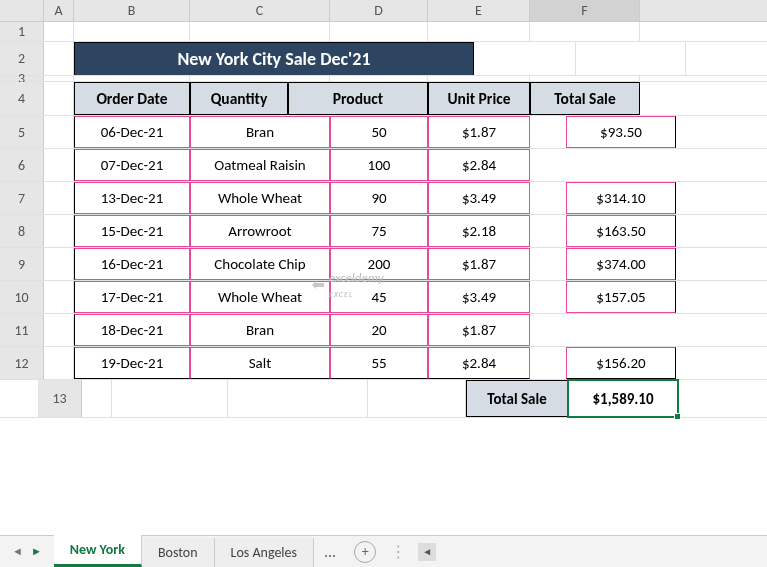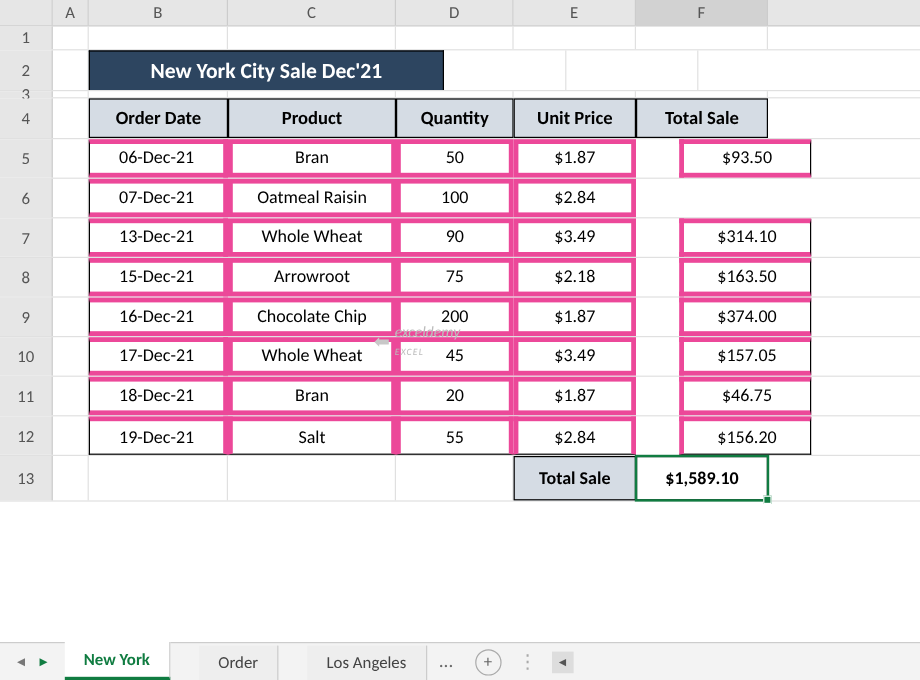--- a/index.html
+++ b/index.html
@@ -21,42 +21,42 @@
 .cC { width: 140px; }
 .cD { width: 98px; }
 .cE { width: 102px; }
 .cF { width: 110px; }
 
 .r1 { height: 20px; }
 .r2 { height: 34px; }
 .r3 { height: 6px; }
 .r4 { height: 34px; }
 .rdata { height: 33px; }
-.r13 { height: 38px; }
+.r13 { height: 38px; padding-left: 38px; }
 
 .title-bar { background: #2d4560; color: #fff; font-weight: bold; font-size: 18px; display: flex; align-items: center; justify-content: center; border: 1.5px solid #000; border-bottom: none; }
 .hdr-cell { background: #d5dce4; font-weight: bold; font-size: 15.5px; border: 1.5px solid #000; text-align: center; }
-.data-cell { border: 4px solid #ec4899; font-size: 15px; }
+.data-cell { border: 1px solid #ec4899; font-size: 15px; }
 .data-left-edge { border-left: 1.5px solid #000; }
 .data-right-edge { border-right: 1.5px solid #000; margin-left: 36px; }
 .data-bottom-edge { border-bottom: 1.5px solid #000; }
 .total-label { background: #d5dce4; font-weight: bold; border: 1.5px solid #000; }
 .total-val { font-weight: bold; border: 1.5px solid #000; }
 
 .active-cell { outline: 2px solid #107c41; outline-offset: -1px; position: relative; align-items: center; }
 .fill-handle { position: absolute; bottom: -4px; right: -4px; width: 7px; height: 7px; background: #107c41; border: 1px solid #fff; }
 
 .watermark { position: absolute; top: 270px; left: 310px; color: #bcbcbc; font-size: 13px; font-style: italic; pointer-events: none; display: flex; align-items: center; gap: 3px; }
 .watermark .small { font-size: 8px; letter-spacing: 1px; }
 
 .tabs-bar { position: absolute; bottom: 0; left: 0; right: 0; height: 32px; background: #f3f3f3; border-top: 1px solid #ccc; display: flex; align-items: center; }
 .tab-nav { display: flex; align-items: center; gap: 8px; padding: 0 12px; }
 .nav-btn { color: #777; font-size: 11px; cursor: pointer; }
 .nav-btn.active { color: #107c41; }
-.tabs { display: flex; height: 100%; align-items: flex-end; gap: 24px; }
+.tabs { display: flex; height: 100%; align-items: flex-end; }
 .tab { padding: 6px 16px; font-size: 14px; color: #444; border-right: 1px solid #ccc; cursor: pointer; background: #eee; }
 .tab.active { background: #fff; color: #107c41; font-weight: bold; border-bottom: 3px solid #107c41; }
 .tab-more { padding: 0 10px; color: #666; cursor: pointer; }
 .tab-add { width: 22px; height: 22px; border: 1px solid #aaa; border-radius: 50%; display: flex; align-items: center; justify-content: center; margin: 0 8px; color: #666; cursor: pointer; font-size: 14px; }
 .tab-sep { color: #aaa; margin: 0 6px; }
 .scroll-h { flex: 1; display: flex; align-items: center; justify-content: flex-start; padding-left: 6px; }
 .scroll-btn { width: 18px; height: 18px; background: #ddd; display: flex; align-items: center; justify-content: center; font-size: 10px; color: #555; cursor: pointer; }
 </style>
 </head>
 <body>
@@ -79,41 +79,41 @@
       <div class="cell cB"></div>
       <div class="cell cC"></div>
       <div class="cell cD"></div>
       <div class="cell cE"></div>
       <div class="cell cF"></div>
   </div>
 
   <div class="row r2">
     <div class="row-h">2</div>
     <div class="cell cA"></div>
-    <div class="cell title-bar" style="width:296px">New York City Sale Dec'21</div>
+    <div class="cell title-bar" style="width:400px">New York City Sale Dec'21</div>
     <div class="cell cE"></div>
       <div class="cell cF"></div>
   </div>
 
   <div class="row r3">
     <div class="row-h">3</div>
     <div class="cell cA"></div>
       <div class="cell cB"></div>
       <div class="cell cC"></div>
       <div class="cell cD"></div>
       <div class="cell cE"></div>
       <div class="cell cF"></div>
   </div>
 
   <div class="row r4">
     <div class="row-h">4</div>
     <div class="cell cA"></div>
     <div class="cell cB hdr-cell">Order Date</div>
+    <div class="cell cD hdr-cell">Quantity</div>
     <div class="cell cC hdr-cell">Product</div>
-    <div class="cell cD hdr-cell">Quantity</div>
     <div class="cell cE hdr-cell">Unit Price</div>
     <div class="cell cF hdr-cell">Total Sale</div>
   </div>
 
   <div id="data-rows">
       <div class="row rdata">
         <div class="row-h">5</div>
         <div class="cell cA"></div>
         <div class="cell cB data-cell data-left-edge">06-Dec-21</div>
         <div class="cell cC data-cell">Bran</div>
@@ -165,21 +165,20 @@
         <div class="cell cE data-cell">$3.49</div>
         <div class="cell cF data-cell data-right-edge">$157.05</div>
       </div>
       <div class="row rdata">
         <div class="row-h">11</div>
         <div class="cell cA"></div>
         <div class="cell cB data-cell data-left-edge">18-Dec-21</div>
         <div class="cell cC data-cell">Bran</div>
         <div class="cell cD data-cell">20</div>
         <div class="cell cE data-cell">$1.87</div>
-        <div class="cell cF data-cell data-right-edge">$46.75</div>
       </div>
       <div class="row rdata">
         <div class="row-h">12</div>
         <div class="cell cA"></div>
         <div class="cell cB data-cell data-left-edge data-bottom-edge">19-Dec-21</div>
         <div class="cell cC data-cell data-bottom-edge">Salt</div>
         <div class="cell cD data-cell data-bottom-edge">55</div>
         <div class="cell cE data-cell data-bottom-edge">$2.84</div>
         <div class="cell cF data-cell data-right-edge data-bottom-edge">$156.20</div>
       </div>
@@ -207,21 +206,21 @@
   <div><span>exceldemy</span><br><span class="small">EXCEL</span></div>
 </div>
 
 <div class="tabs-bar">
   <div class="tab-nav">
     <span class="nav-btn">◄</span>
     <span class="nav-btn active">►</span>
   </div>
   <div class="tabs">
     <div class="tab active">New York</div>
-    <div class="tab">Order</div>
+    <div class="tab">Boston</div>
     <div class="tab">Los Angeles</div>
   </div>
   <span class="tab-more">...</span>
   <div class="tab-add">+</div>
   <span class="tab-sep">⋮</span>
   <div class="scroll-h">
     <div class="scroll-btn">◄</div>
   </div>
 </div>
 

